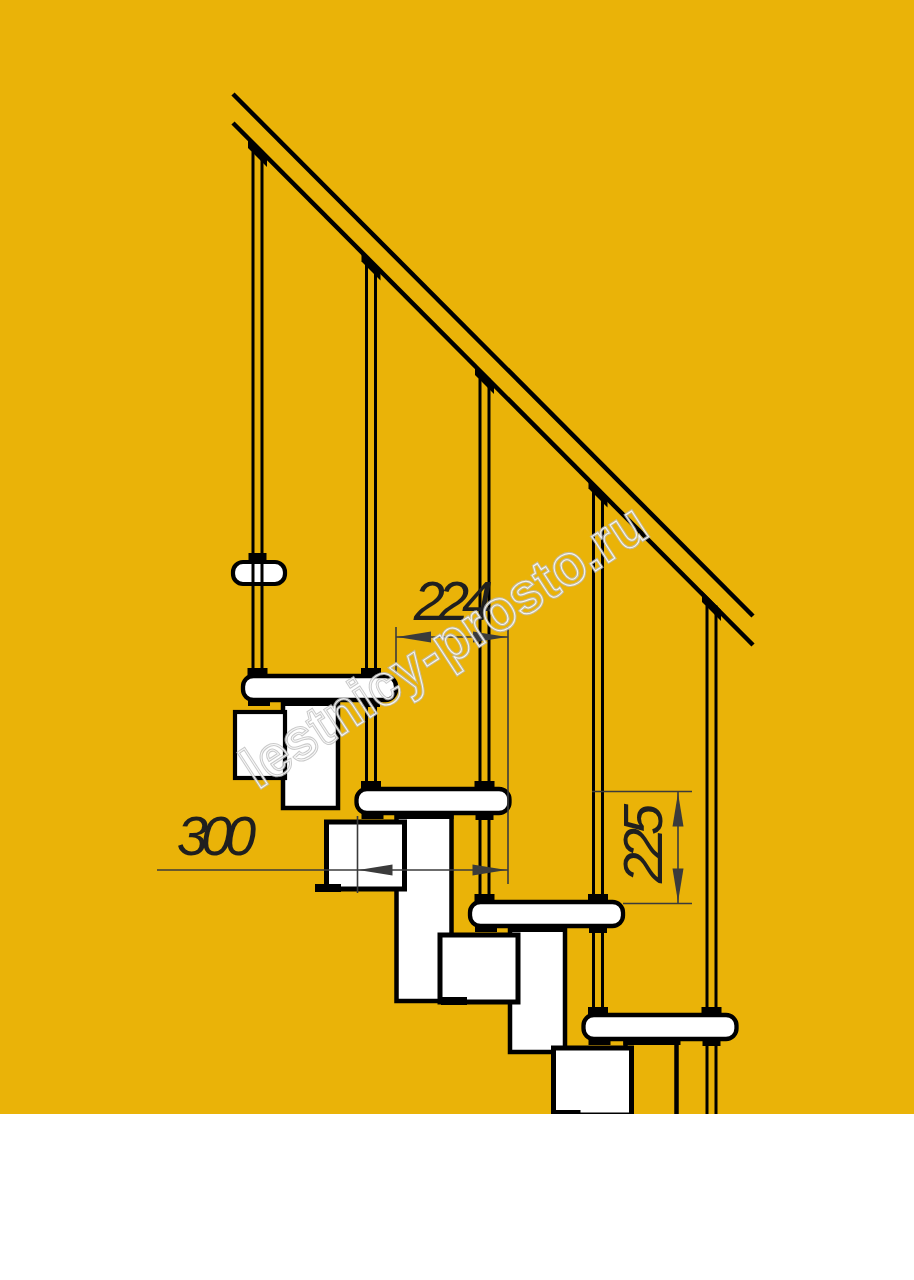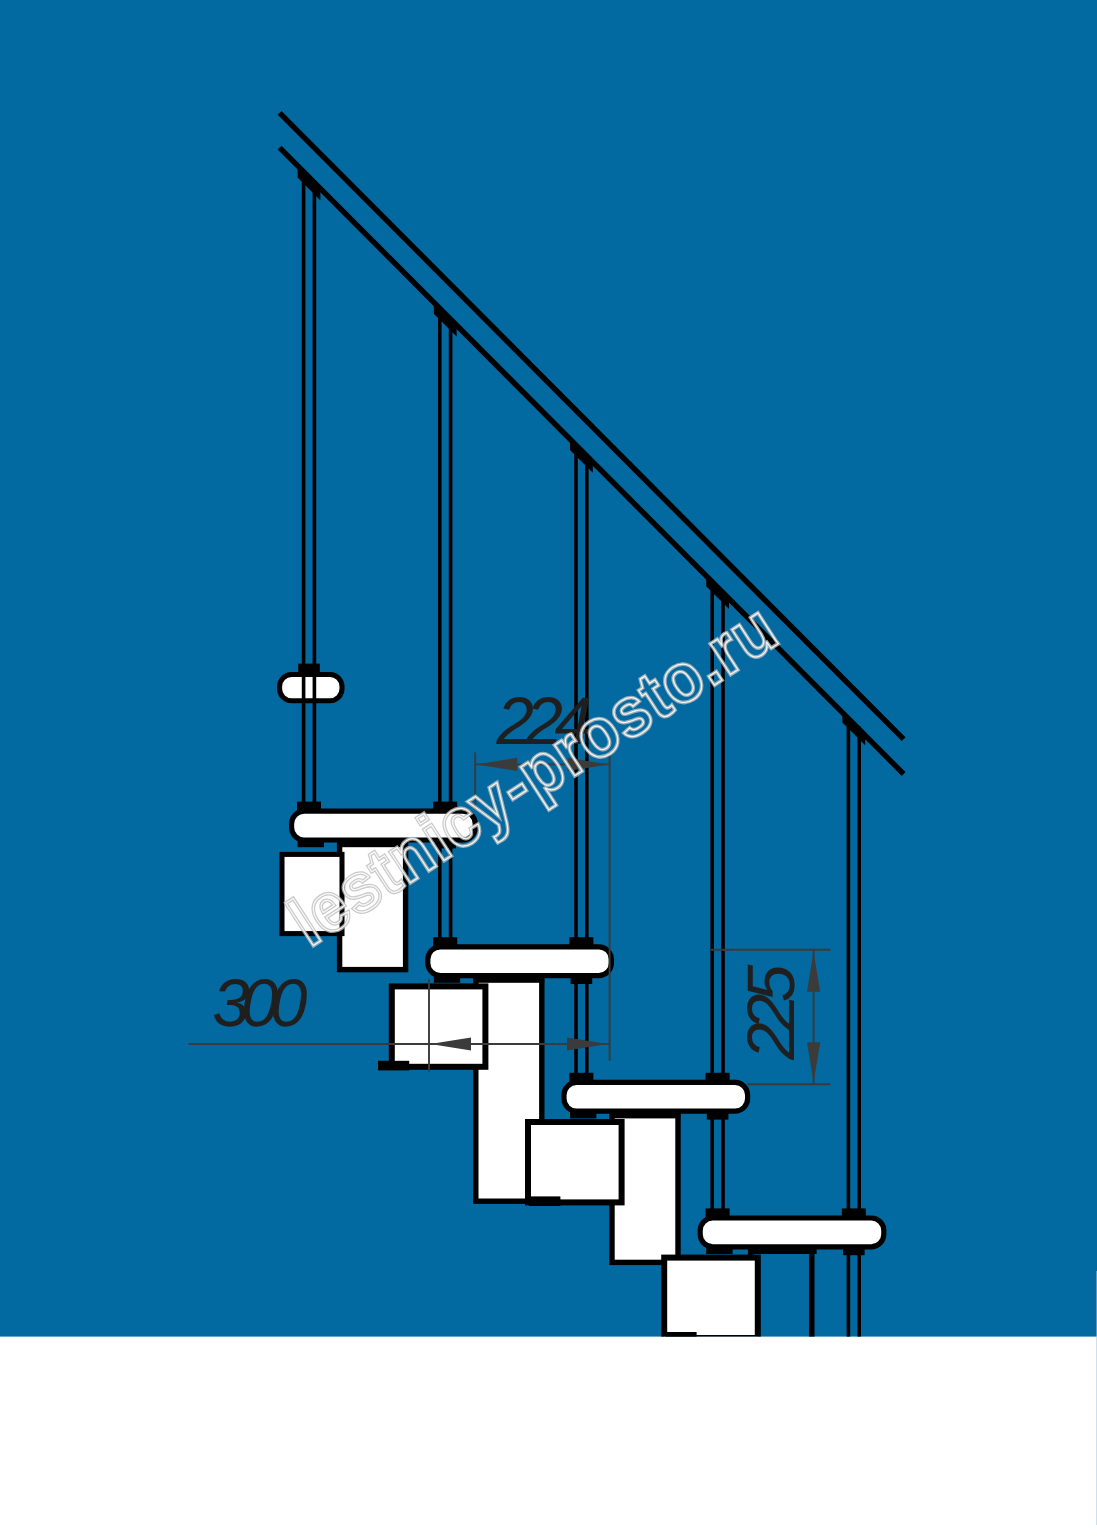--- a/index.html
+++ b/index.html
@@ -1,16 +1,16 @@
 <!DOCTYPE html>
 <html><head>
 <meta charset="utf-8">
 <style>
   html,body{margin:0;padding:0;background:#fff;}
-  .canvas{position:relative;width:914px;height:1114px;background:#0369a1;overflow:hidden;font-family:"Liberation Sans",sans-serif;}
+  .canvas{position:relative;width:914px;height:1114px;background:#eab308;overflow:hidden;font-family:"Liberation Sans",sans-serif;}
   svg{position:absolute;left:0;top:0;}
   .dim-txt{font-family:"Liberation Sans",sans-serif;font-style:italic;font-size:56px;letter-spacing:-7px;}
   .wm{font-family:"Liberation Sans",sans-serif;font-weight:bold;font-size:58px;letter-spacing:1px;}
 </style>
 </head>
 <body>
 
 <div class="canvas">
 <svg width="914" height="1280" viewBox="0 0 914 1280">
 

